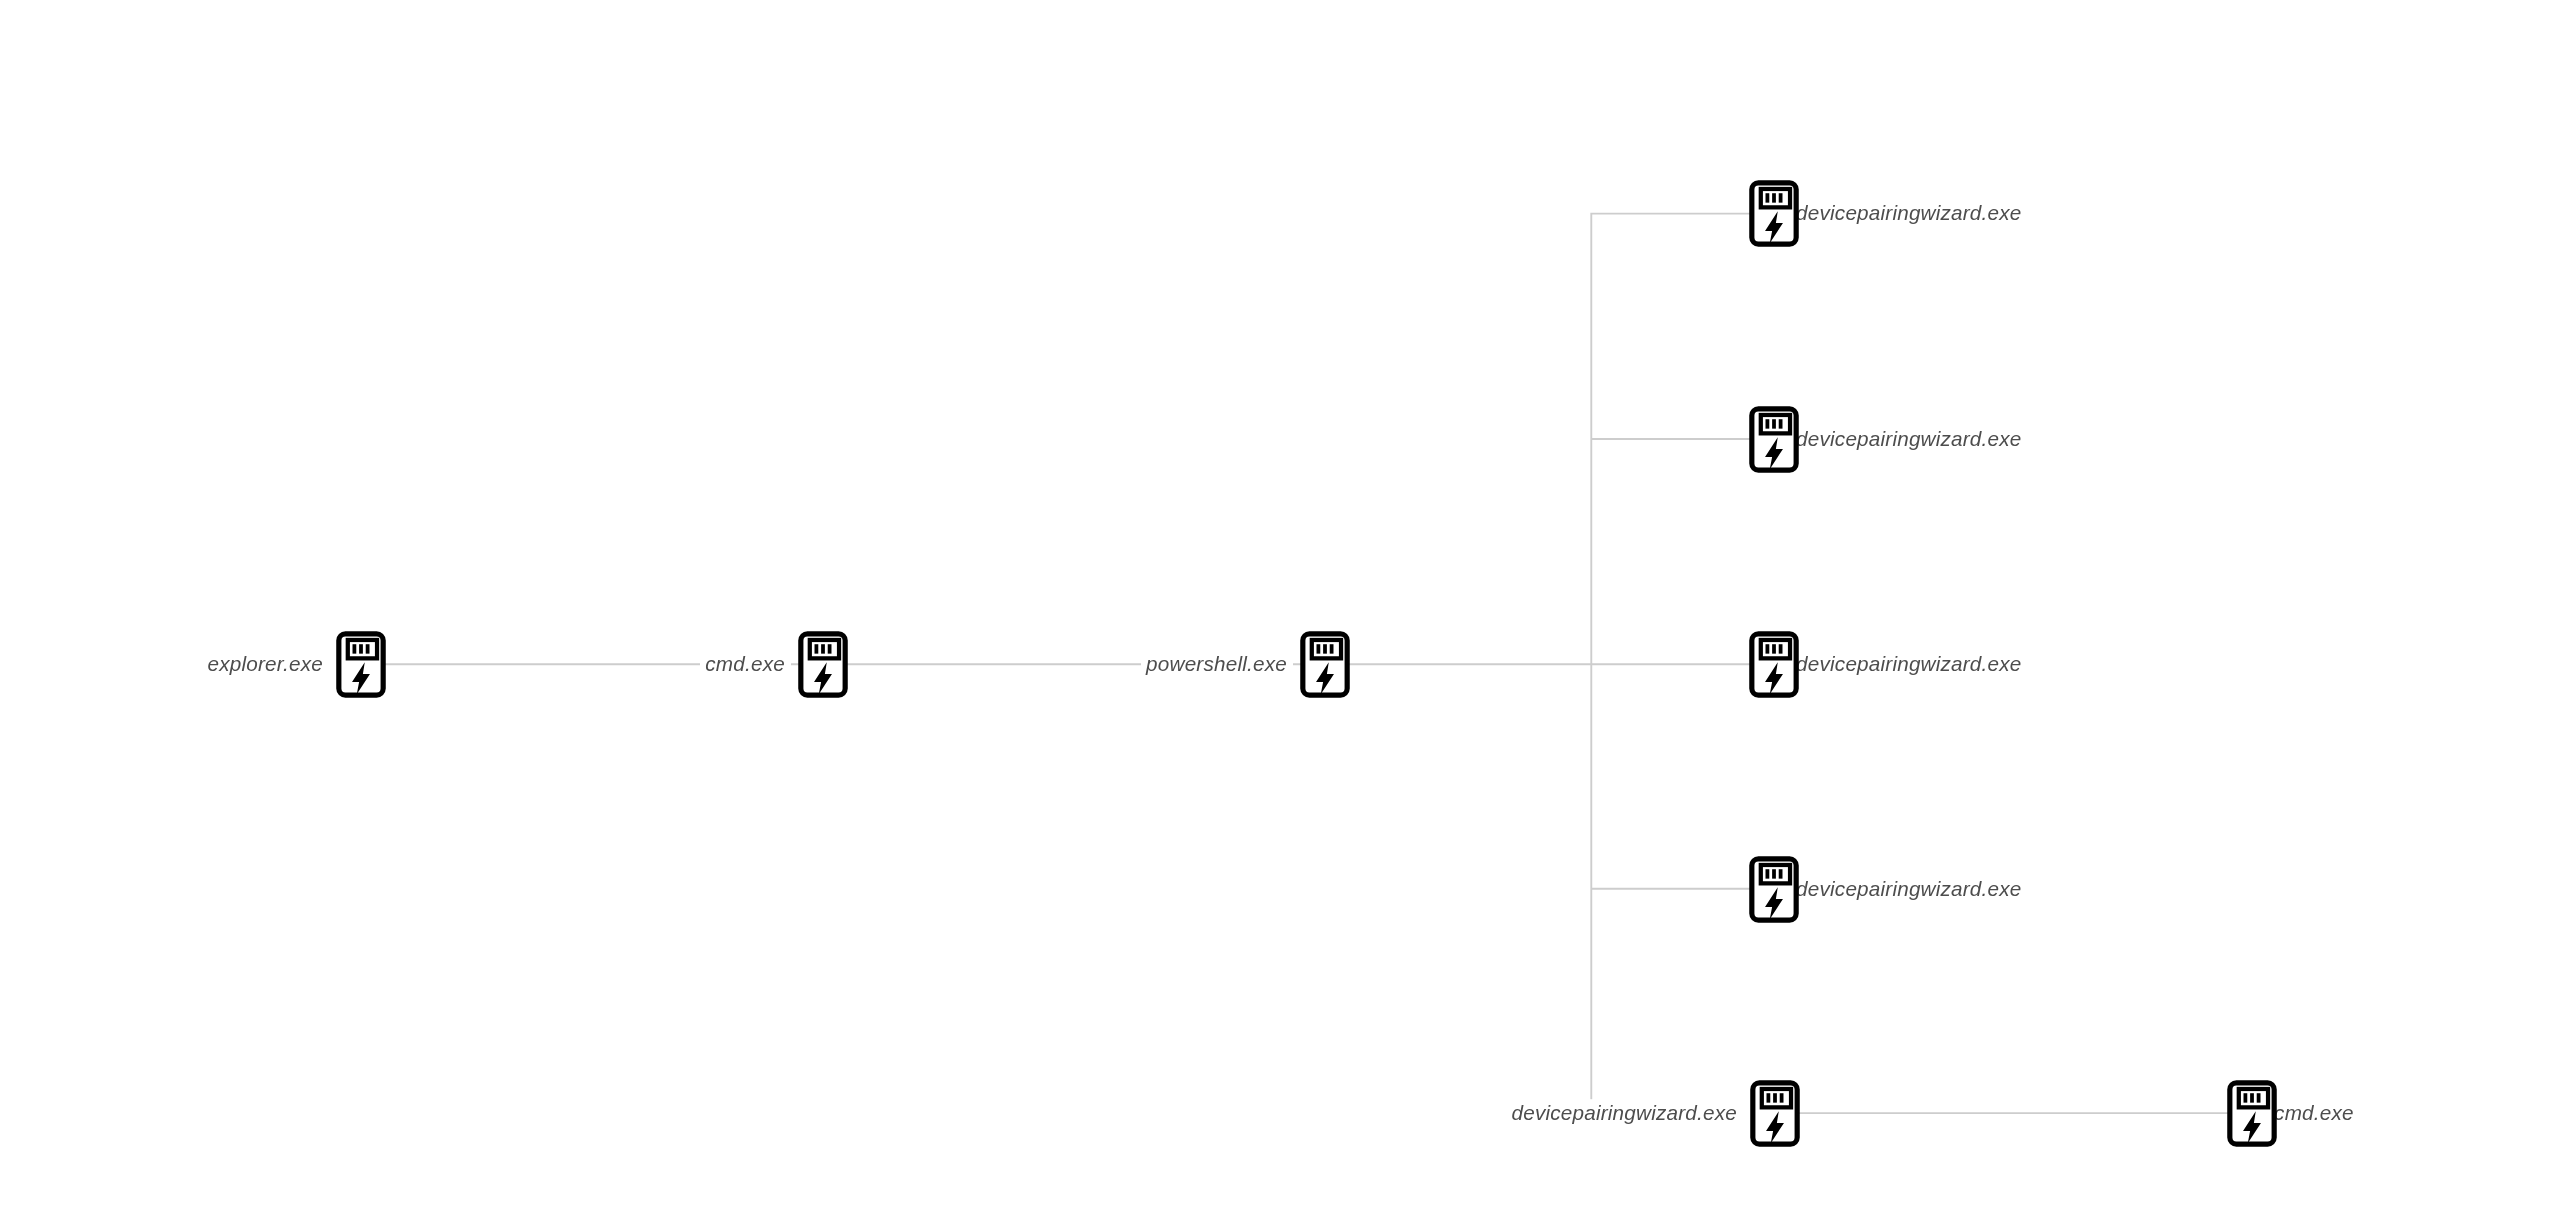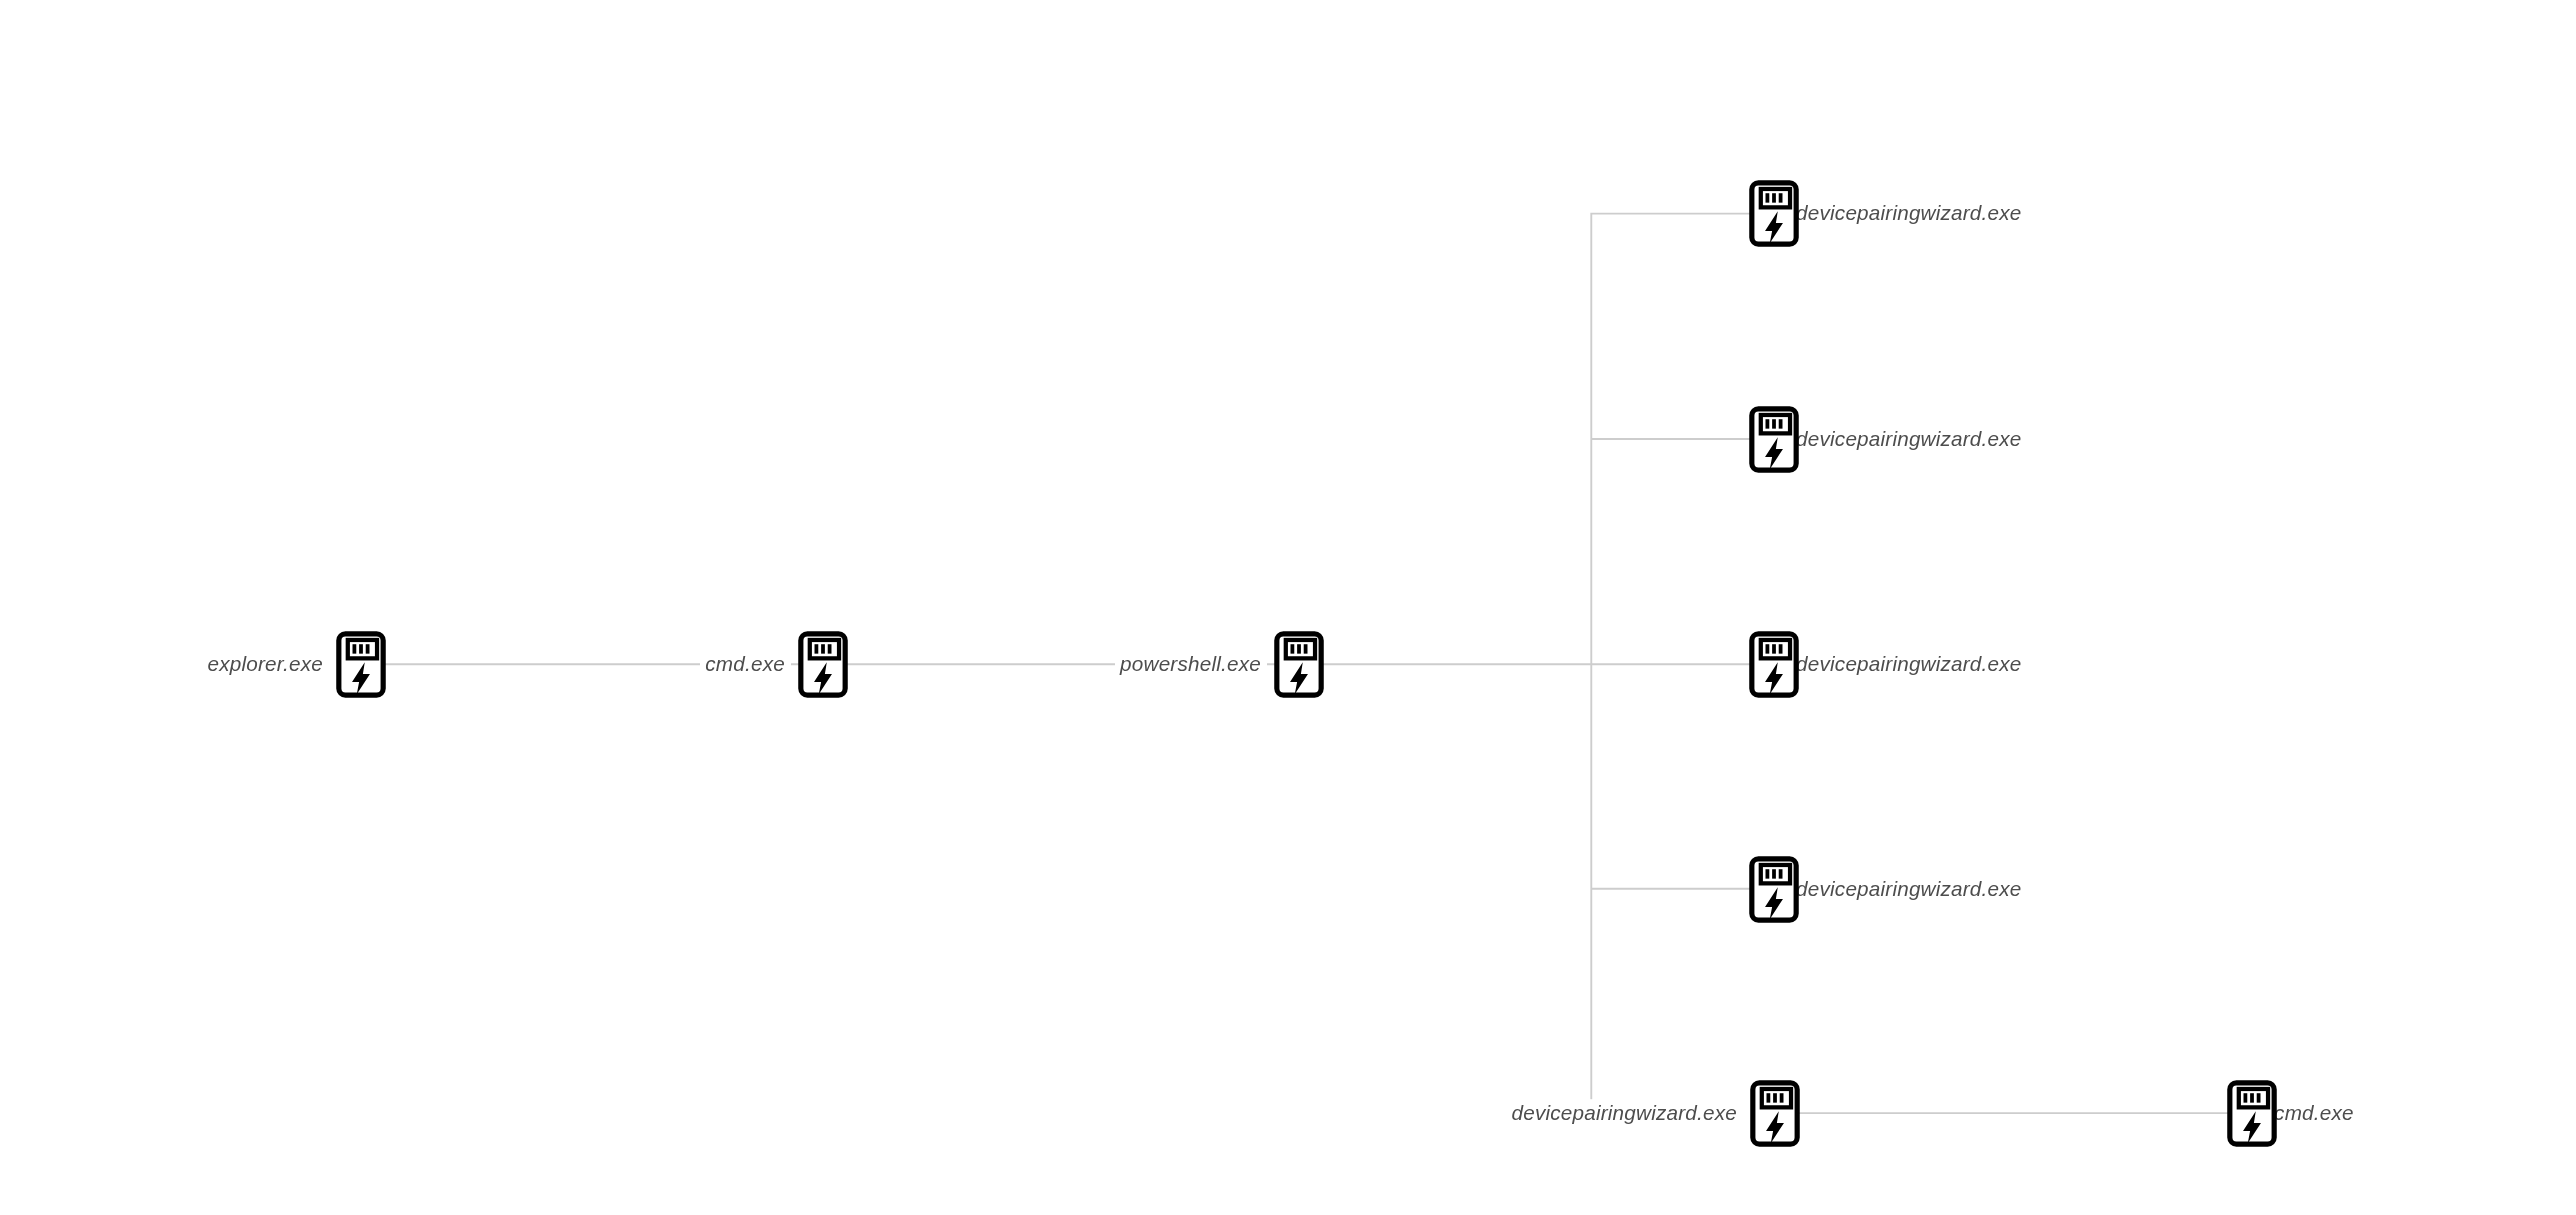--- a/index.html
+++ b/index.html
@@ -100,21 +100,21 @@
           <rect x="3" y="3" width="47" height="65" rx="7" fill="#ffffff" stroke="#000000" stroke-width="5.5"></rect>
           <rect x="12.5" y="9.5" width="31" height="19.5" fill="#ffffff" stroke="#000000" stroke-width="4.5"></rect>
           <rect x="17.5" y="14" width="4" height="10" fill="#000000"></rect>
           <rect x="24.5" y="14" width="4" height="10" fill="#000000"></rect>
           <rect x="31.5" y="14" width="4" height="10" fill="#000000"></rect>
           <path d="M30.5 33 L17 54 L24.5 54 L22 67 L36 45.5 L28.5 45.5 Z" fill="#000000"></path>
         </svg>
       </span>
   </div>
 
-  <div class="node label-left" style="left:1274px; top:631px">
+  <div class="node label-left" style="left:1300px; top:631px">
     <span class="label">powershell.exe</span>
     <span class="icon">
         <svg viewBox="0 0 53 71" xmlns="http://www.w3.org/2000/svg">
           <rect x="3" y="3" width="47" height="65" rx="7" fill="#ffffff" stroke="#000000" stroke-width="5.5"></rect>
           <rect x="12.5" y="9.5" width="31" height="19.5" fill="#ffffff" stroke="#000000" stroke-width="4.5"></rect>
           <rect x="17.5" y="14" width="4" height="10" fill="#000000"></rect>
           <rect x="24.5" y="14" width="4" height="10" fill="#000000"></rect>
           <rect x="31.5" y="14" width="4" height="10" fill="#000000"></rect>
           <path d="M30.5 33 L17 54 L24.5 54 L22 67 L36 45.5 L28.5 45.5 Z" fill="#000000"></path>
         </svg>

